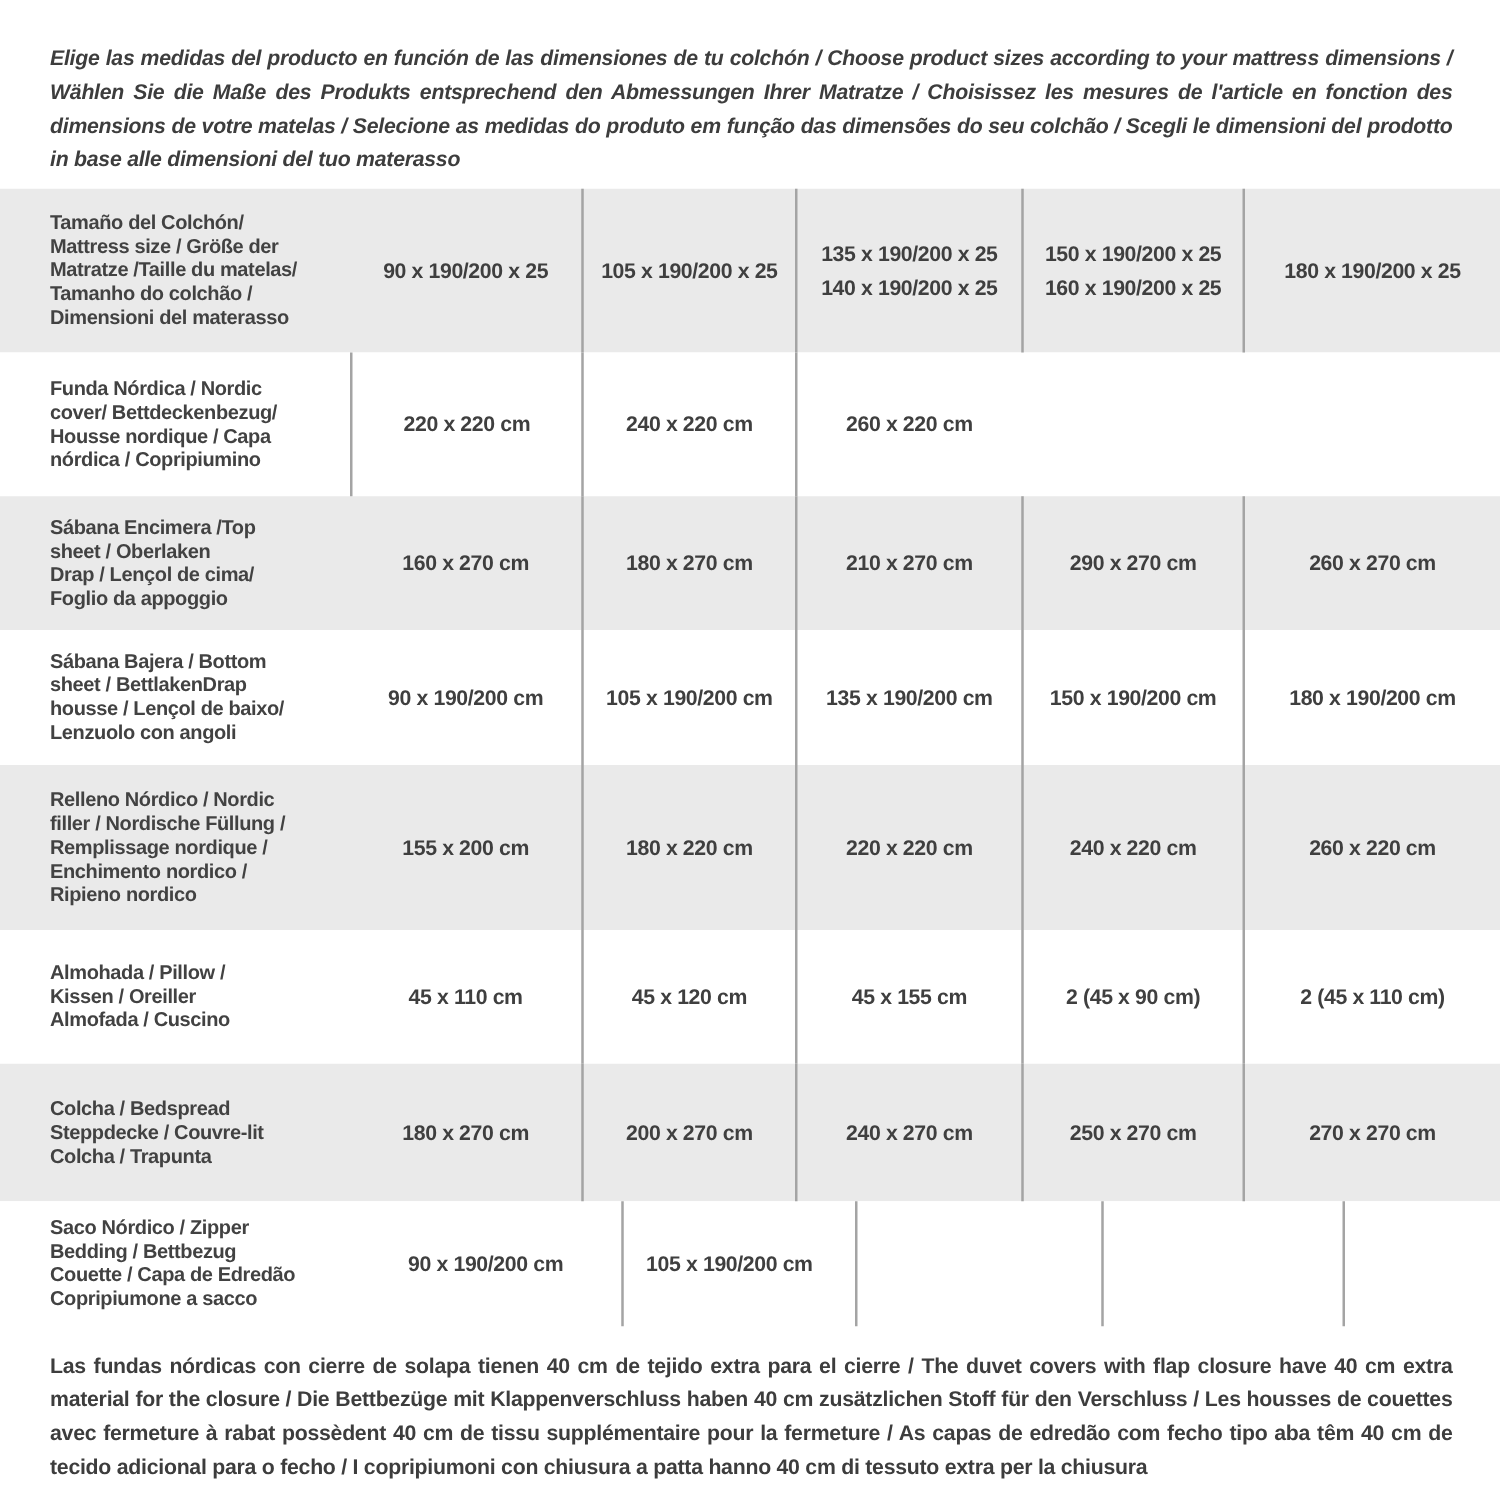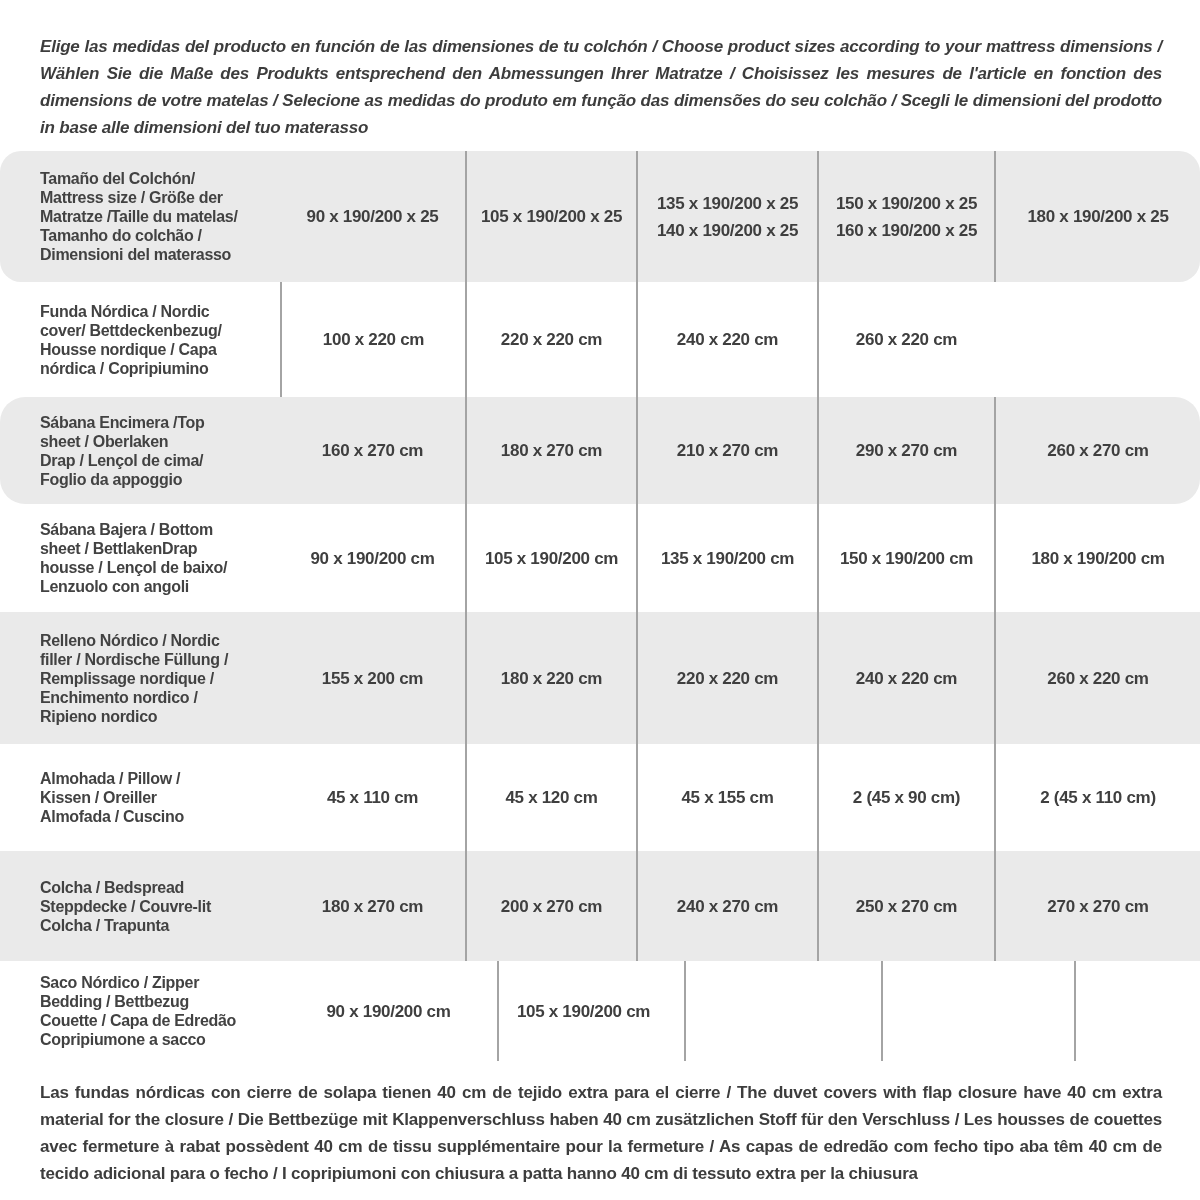--- a/index.html
+++ b/index.html
@@ -22,23 +22,23 @@
     font-style: italic;
   }
   .size-table { width: 1200px; }
   .row {
     display: grid;
     grid-template-columns: 280px 185px 171px 181px 177px 206px;
     width: 1200px;
   }
   .row.gray { background: #eaeaea; }
   .row.white { background: #ffffff; }
-  .r0 { min-height: 131px; border-radius: 21px; }
+  .r0 { min-height: 131px; }
   .r1 { min-height: 115px; }
-  .r2 { min-height: 107px; border-radius: 25px; }
+  .r2 { min-height: 107px; }
   .r3 { min-height: 108px; }
   .r4 { min-height: 132px; }
   .r5 { min-height: 107px; }
   .r6 { min-height: 110px; }
   .r7 { min-height: 100px; gap: 16px; }
   .cell {
     display: flex;
     align-items: center;
     white-space: pre-line;
     font-weight: bold;
@@ -92,21 +92,20 @@
     <div class="cell val divided">150 x 190/200 x 25
 160 x 190/200 x 25</div>
     <div class="cell val divided">180 x 190/200 x 25</div>
   </div>
 
   <div class="row r1 white">
     <div class="cell label">Funda Nórdica /  Nordic
 cover/ Bettdeckenbezug/
 Housse nordique  / Capa
 nórdica / Copripiumino</div>
-    <div class="cell val divided">100 x 220 cm</div>
     <div class="cell val divided">220 x 220 cm</div>
     <div class="cell val divided">240 x 220 cm</div>
     <div class="cell val divided">260 x 220 cm</div>
   </div>
 
   <div class="row r2 gray">
     <div class="cell label">Sábana Encimera /Top
 sheet / Oberlaken
 Drap / Lençol de cima/
 Foglio da appoggio</div>

